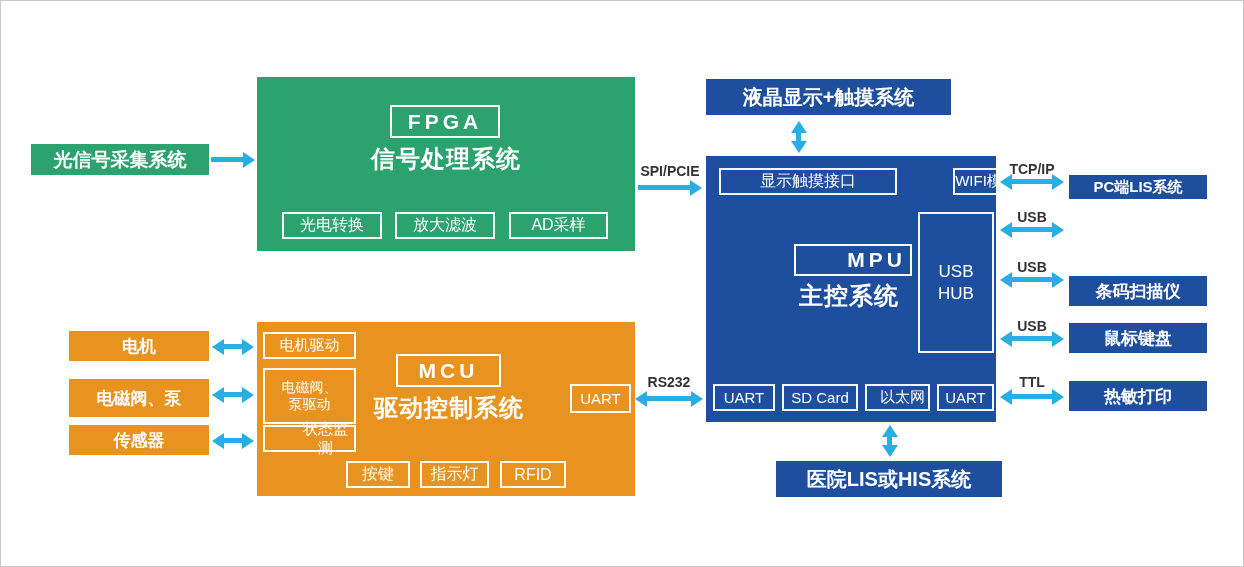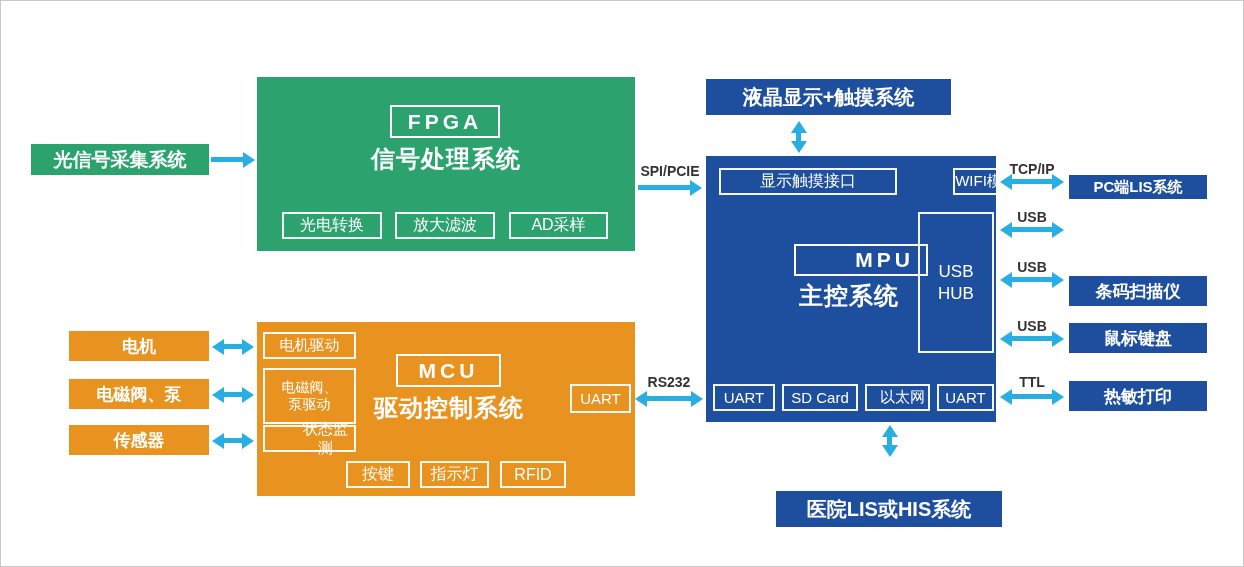--- a/index.html
+++ b/index.html
@@ -50,21 +50,21 @@
 
   <div class="abs center blue fill" style="left:705px;top:78px;width:245px;height:36px;font-size:20px;">液晶显示+触摸系统</div>
   <div class="arrow-v bi" style="left:795px;top:132px;height:8px;"></div>
 
   <div class="abs center obox" style="left:718px;top:167px;width:178px;height:27px;">显示触摸接口</div>
   <div class="abs center obox" style="left:952px;top:167px;width:66px;height:27px;font-size:15px;text-align:right;">WIFI模块</div>
   <div class="abs center col obox" style="left:917px;top:211px;width:76px;height:141px;font-size:17px;">
     <span>USB</span>
     <span>HUB</span>
   </div>
-  <div class="abs center tbox" style="left:793px;top:243px;width:134px;height:32px;padding-left:47px;">MPU</div>
+  <div class="abs center tbox" style="left:793px;top:243px;width:118px;height:32px;padding-left:47px;">MPU</div>
   <div class="abs center subtitle" style="left:740px;top:280px;width:216px;height:30px;">主控系统</div>
   <div class="abs center obox" style="left:712px;top:383px;width:62px;height:27px;font-size:15px;">UART</div>
   <div class="abs center obox" style="left:781px;top:383px;width:76px;height:27px;font-size:15px;">SD Card</div>
   <div class="abs center obox" style="left:864px;top:383px;width:65px;height:27px;font-size:15px;padding-left:10px;">以太网</div>
   <div class="abs center obox" style="left:936px;top:383px;width:57px;height:27px;font-size:15px;">UART</div>
 
   <div class="abs center bus" style="left:999px;top:159px;width:64px;height:18px;">TCP/IP</div>
   <div class="arrow-h bi" style="left:1011px;top:178px;width:40px;"></div>
   <div class="abs center blue fill" style="left:1068px;top:165px;width:138px;height:24px;font-size:15px;margin-top:9px;">PC端LIS系统</div>
 
@@ -77,21 +77,21 @@
 
   <div class="abs center bus" style="left:999px;top:316px;width:64px;height:18px;">USB</div>
   <div class="arrow-h bi" style="left:1011px;top:335px;width:40px;"></div>
   <div class="abs center blue fill" style="left:1068px;top:322px;width:138px;height:30px;font-size:17px;">鼠标键盘</div>
 
   <div class="abs center bus" style="left:999px;top:372px;width:64px;height:18px;text-align:center;">TTL</div>
   <div class="arrow-h bi" style="left:1011px;top:393px;width:40px;"></div>
   <div class="abs center blue fill" style="left:1068px;top:380px;width:138px;height:30px;font-size:17px;">热敏打印</div>
 
   <div class="arrow-v bi" style="left:886px;top:436px;height:8px;"></div>
-  <div class="abs center blue fill" style="left:775px;top:460px;width:226px;height:36px;font-size:20px;margin-top:30px;">医院LIS或HIS系统</div>
+  <div class="abs center blue fill" style="left:775px;top:460px;width:226px;height:36px;font-size:20px;">医院LIS或HIS系统</div>
 
   <div class="abs center obox" style="left:262px;top:331px;width:93px;height:27px;font-size:15px;">电机驱动</div>
   <div class="abs center col obox" style="left:262px;top:367px;width:93px;height:56px;font-size:14px;">
     <span>电磁阀、</span>
     <span>泵驱动</span>
   </div>
   <div class="abs center obox" style="left:262px;top:424px;width:93px;height:27px;font-size:15px;padding-left:32px;">状态监测</div>
 
   <div class="abs center tbox" style="left:395px;top:353px;width:105px;height:33px;">MCU</div>
   <div class="abs center subtitle" style="left:340px;top:392px;width:216px;height:30px;">驱动控制系统</div>
@@ -101,19 +101,19 @@
   <div class="abs center obox" style="left:499px;top:460px;width:66px;height:27px;">RFID</div>
 
   <div class="abs center obox" style="left:569px;top:383px;width:61px;height:29px;font-size:15px;">UART</div>
 
   <div class="abs center bus" style="left:634px;top:372px;width:68px;height:18px;">RS232</div>
   <div class="arrow-h bi" style="left:646px;top:395px;width:44px;"></div>
 
   <div class="abs center orange fill" style="left:68px;top:330px;width:140px;height:30px;font-size:17px;">电机</div>
   <div class="arrow-h bi" style="left:223px;top:343px;width:18px;"></div>
 
-  <div class="abs center orange fill" style="left:68px;top:378px;width:140px;height:30px;font-size:17px;">电磁阀、泵</div>
+  <div class="abs center orange fill" style="left:68px;top:378px;width:140px;height:38px;font-size:17px;">电磁阀、泵</div>
   <div class="arrow-h bi" style="left:223px;top:391px;width:18px;"></div>
 
   <div class="abs center orange fill" style="left:68px;top:424px;width:140px;height:30px;font-size:17px;">传感器</div>
   <div class="arrow-h bi" style="left:223px;top:437px;width:18px;"></div>
 
 </div>
 
 </body></html>

